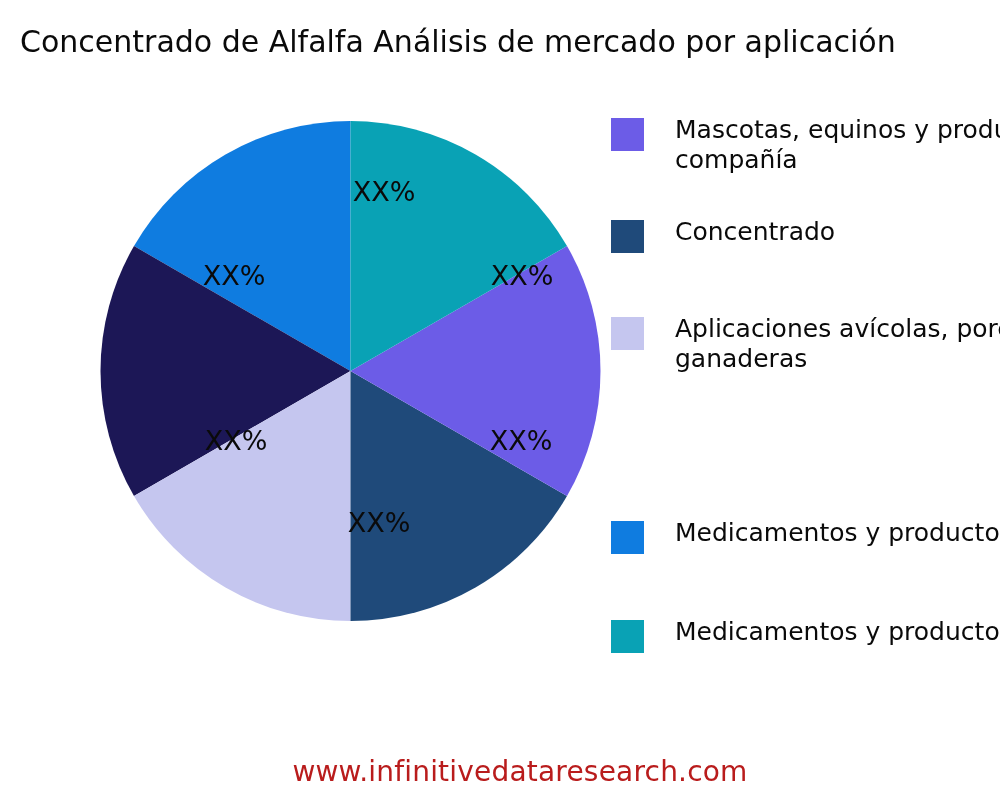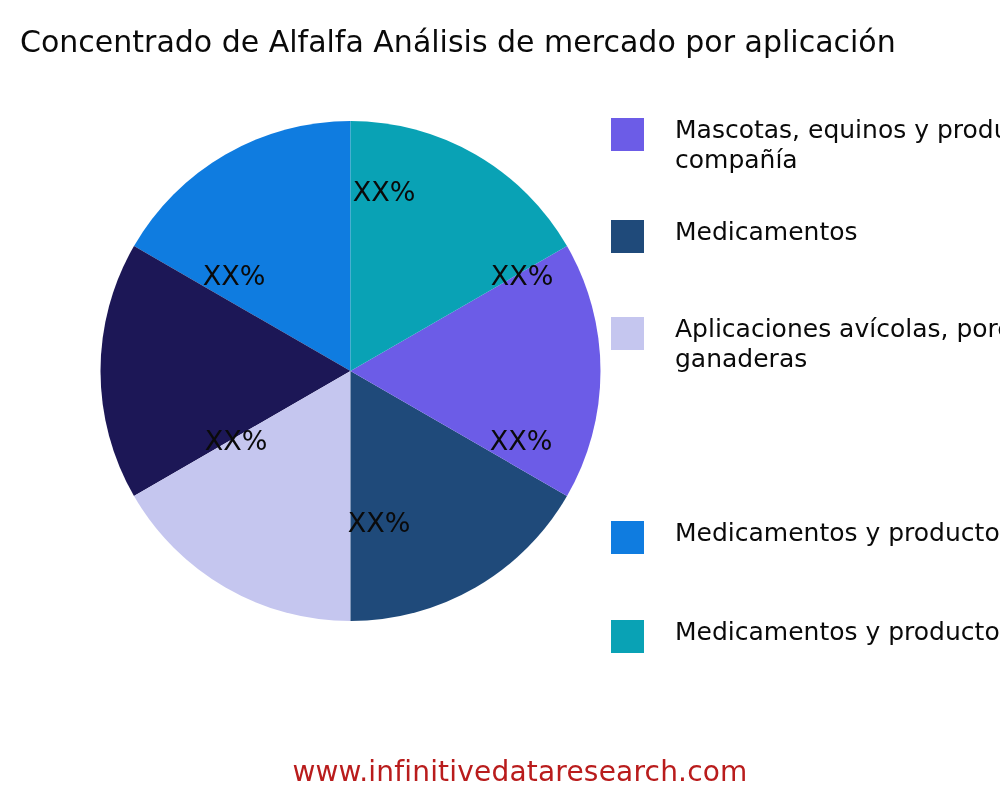--- a/index.html
+++ b/index.html
@@ -88,21 +88,21 @@
   <div class="legend">
 
     <div class="legend-item" style="top:118px">
       <span class="legend-swatch" style="background: rgb(108, 92, 231);"></span>
       <span class="legend-label">Mascotas, equinos y productos de
 compañía</span>
     </div>
 
     <div class="legend-item" style="top:220px">
       <span class="legend-swatch" style="background: rgb(31, 74, 122);"></span>
-      <span class="legend-label">Medicamentos</span>
+      <span class="legend-label">Concentrado</span>
     </div>
 
     <div class="legend-item" style="top:317px">
       <span class="legend-swatch" style="background: rgb(197, 198, 239);"></span>
       <span class="legend-label">Aplicaciones avícolas, porcinas y
 ganaderas</span>
     </div>
 
 
     <div class="legend-item" style="top:521px">

